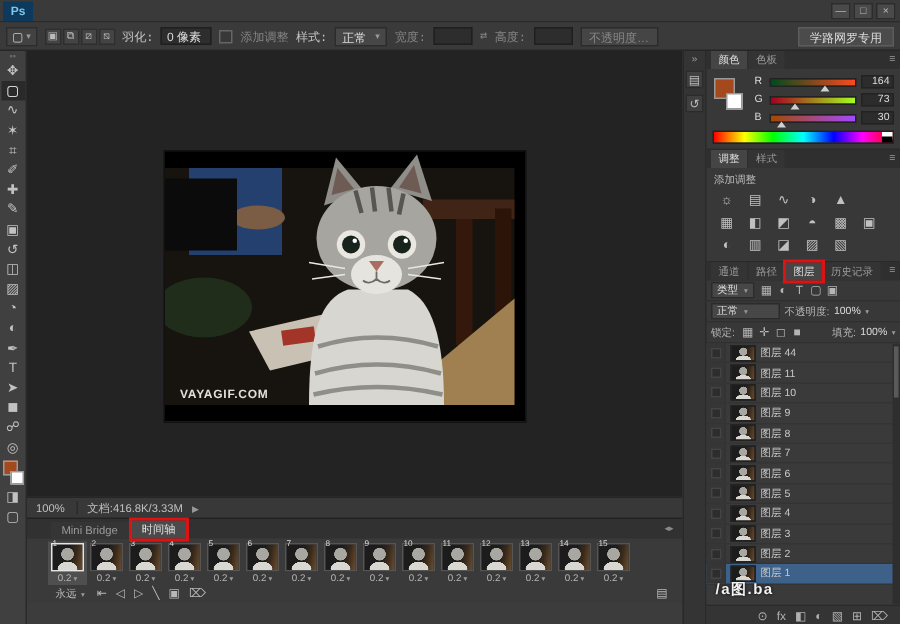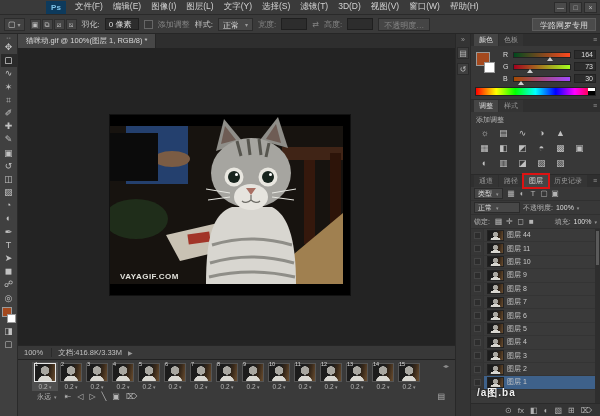--- a/index.html
+++ b/index.html
@@ -5,38 +5,38 @@
   * { margin:0; padding:0; box-sizing:border-box; }
   html,body { background:#222; }
   #app {
     position:relative; width:600px; height:416px; overflow:hidden;
     background:#3c3c3c; font-family:"Liberation Sans", sans-serif;
     color:#cfcfcf; font-size:9px; -webkit-font-smoothing:antialiased;
   }
   
   .menubar { position:absolute; left:0; top:0; width:600px; height:15px;
     background:#3a3a3a; border-bottom:1px solid #2a2a2a;
-    display:flex; align-items:center;padding-left:44px; }
+    display:flex; align-items:center; }
   .pslogo { width:20px; height:13px; margin:1px 4px 1px 2px; background:#0d3a5c;
     color:#7fc4ea; font-weight:bold; font-size:8px; text-align:center; line-height:13px; }
   .menus { display:flex; gap:0; }
   .menu-item { padding:1px 5px; font-size:8.5px; color:#d2d2d2; cursor:default; }
   .winbtns { margin-left:auto; display:flex; gap:2px; padding-right:3px; }
   .winbtn { width:13px; height:11px; background:#4a4a4a; border:1px solid #2c2c2c;
     font-size:7px; line-height:9px; text-align:center; color:#bbb; }
   
   .optionsbar { position:absolute; left:0; top:15px; width:600px; height:19px;
     background:#3a3a3a; border-bottom:1px solid #262626;
     display:flex; align-items:center; gap:5px; padding:0 4px; font-size:8px; }
   .tool-preset { display:flex; align-items:center; gap:2px; padding:1px 3px;
     border:1px solid #2c2c2c; background:#424242; }
   .selmode { display:flex; gap:1px; }
   .selmode span { width:11px; height:11px; border:1px solid #2e2e2e; background:#444;
     font-size:7px; text-align:center; line-height:10px; color:#bbb; }
-  .opt-label { color:#c4c4c4; }
+  .opt-label { color:#c4c4c4;font-family:Liberation Mono, monospace; }
   .opt-label.dim, .opt-btn.dim { color:#858585; }
   .opt-field { background:#2d2d2d; border:1px solid #1f1f1f; color:#ddd;
     padding:1px 3px; min-width:34px; height:12px; line-height:10px; }
   .opt-field.small { min-width:26px; }
   .opt-select { background:#474747; border:1px solid #2b2b2b; color:#ddd;
     padding:1px 4px; height:13px; line-height:11px; display:inline-flex; gap:6px; }
   .checkbox { width:9px; height:9px; border:1px solid #666; background:#383838; display:inline-block; }
   .opt-btn { border:1px solid #2b2b2b; background:#454545; padding:1px 5px; height:13px; line-height:11px; }
   .workspace { margin-left:auto; border:1px solid #5c5c5c; background:#4b4b4b;
     padding:1px 7px; height:13px; line-height:11px; color:#ddd; }
@@ -159,34 +159,20 @@
       radial-gradient(ellipse 56% 46% at 50% 95%, #d9d7d1 0%, #d9d7d1 58%, rgba(0,0,0,0) 60%),
       linear-gradient(100deg, #1c1c1c 52%, #39291a 74%, #6b4e30 100%); }
 </style>
 </head>
 <body>
 
 <div id="app">
 
   <div class="menubar">
     <span class="pslogo">Ps</span>
-    <div class="menus">
-
-    <span class="menu-item">文件(F)</span>
-        <span class="menu-item">编辑(E)</span>
-        <span class="menu-item">图像(I)</span>
-        <span class="menu-item">图层(L)</span>
-        <span class="menu-item">文字(Y)</span>
-        <span class="menu-item">选择(S)</span>
-        <span class="menu-item">滤镜(T)</span>
-        <span class="menu-item">3D(D)</span>
-        <span class="menu-item">视图(V)</span>
-        <span class="menu-item">窗口(W)</span>
-        <span class="menu-item">帮助(H)</span>
-      </div>
     <div class="winbtns">
 
     <span class="winbtn">—</span>
         <span class="winbtn">□</span>
         <span class="winbtn">×</span>
       </div>
   </div>
 
   <div class="optionsbar">
     <span class="tool-preset">
@@ -244,23 +230,20 @@
       </div>
     <div class="swatchbox">
       <span class="fg-swatch" style="background:#a4491e"></span>
       <span class="bg-swatch"></span>
     </div>
     <span class="tool">◨</span>
     <span class="tool">▢</span>
   </div>
 
   <div class="center">
-    <div class="tabbar">
-      <span class="doctab">猫咪动.gif @ 100%(图层 1, RGB/8) *</span>
-    </div>
 
     <div class="canvas">
       <div class="image-frame">
         <svg width="240" height="180" viewBox="0 0 240 180" xmlns="http://www.w3.org/2000/svg">
           <rect width="240" height="180" fill="#000"></rect>
           <rect x="0" y="11" width="233" height="158" fill="#17130f"></rect>
           <rect x="16" y="11" width="62" height="58" fill="#24406e"></rect>
           <ellipse cx="62" cy="44" rx="18" ry="8" fill="#7b5c44"></ellipse>
           <rect x="0" y="18" width="48" height="48" fill="#0b0b0b"></rect>
           <ellipse cx="26" cy="104" rx="32" ry="20" fill="#1f2d1a"></ellipse>
@@ -293,20 +276,25 @@
       </div>
     </div>
 
     <div class="statusbar">
       <span class="status-zoom">100%</span>
       <span>文档:416.8K/3.33M</span>
       <span class="status-flyout">▶</span>
     </div>
 
     <div class="timeline">
+      <div class="tl-tabs">
+
+      <span class="tl-tab">Mini Bridge</span>
+          <span class="tl-tab active annotated">时间轴</span>
+        </div>
       <span class="tl-scroll">◂▸</span>
       <div class="frames">
 
       <div class="frame selected">
           <span class="fnum">1</span>
           <div class="fthumb cat-thumb"></div>
           <div class="fdelay">
             <span>0.2</span><span class="caret"> ▾</span>
           </div>
         </div>

